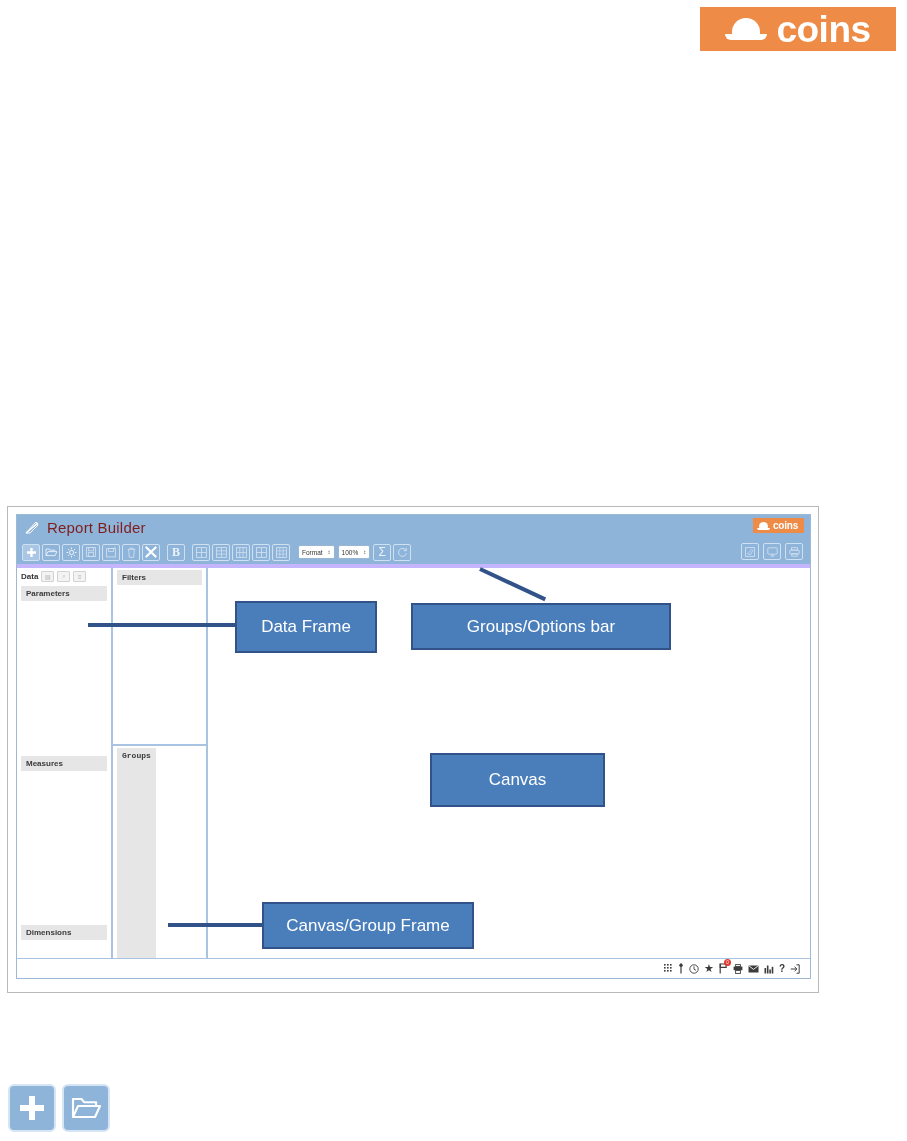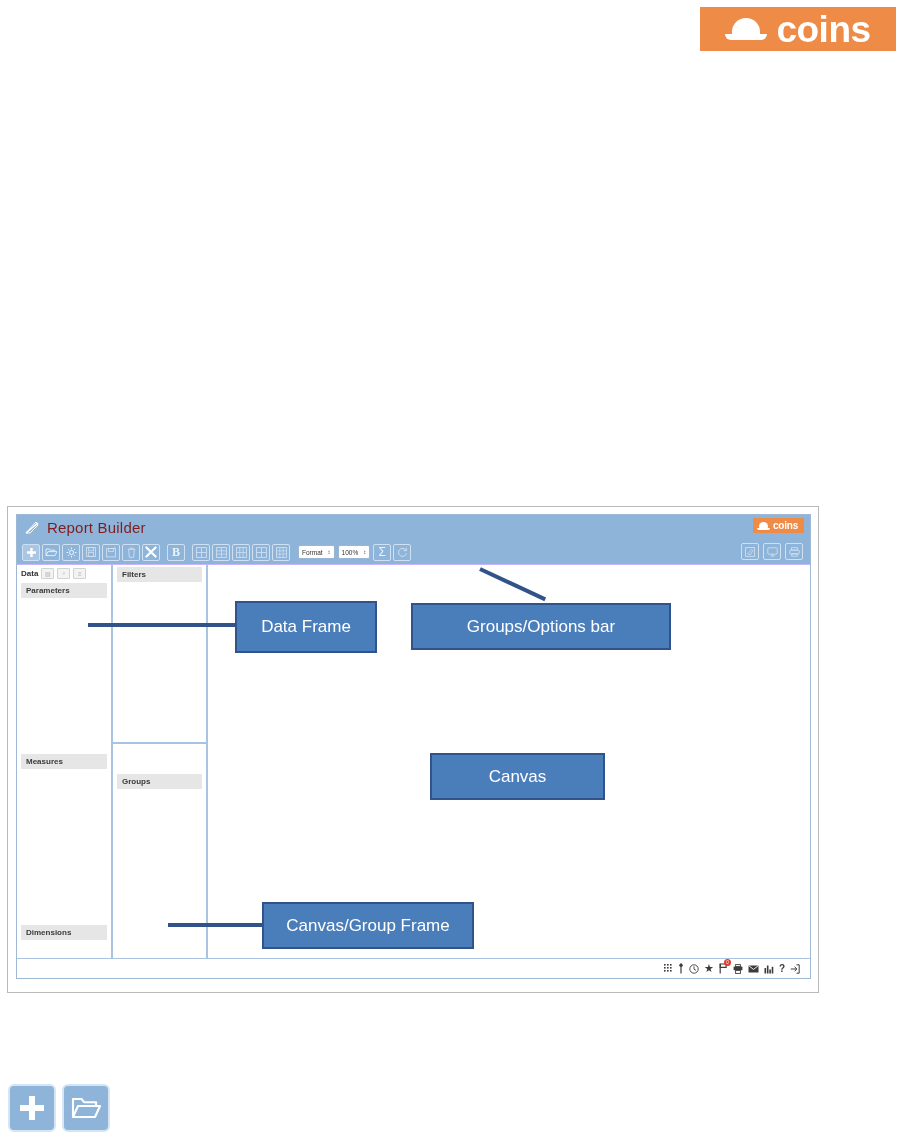--- a/index.html
+++ b/index.html
@@ -123,21 +123,21 @@
   .toolbar-right {
     position: absolute; right: 5px; top: 3px;
     display: flex; gap: 2px;
   }
 
   
   .app-body {
     flex: 1 1 auto;
     display: flex;
     background: #eab308;
-    border-top: 1px solid #c4b5fd;
+    border-top: 4px solid #c4b5fd;
     position: relative;
     min-height: 0;
   }
   .panel {
     background: #ffffff;
     border-right: 2px solid #a8c4e2;
     display: flex; flex-direction: column;
     position: relative;
   }
   .data-panel { width: 96px; flex: 0 0 96px; }
@@ -198,21 +198,21 @@
     position: absolute;
     background: #4A7EBB;
     border: 2px solid #31538A;
     color: #ffffff;
     display: flex; align-items: center; justify-content: center;
     font-size: 17px;
     z-index: 20;
   }
   .callout-data-frame  { left: 235px; top: 601px; width: 142px; height: 52px; }
   .callout-buttons-bar { left: 411px; top: 603px; width: 260px; height: 47px; }
-  .callout-canvas      { left: 430px; top: 753px; width: 175px; height: 47px; text-align: right; }
+  .callout-canvas      { left: 430px; top: 753px; width: 175px; height: 54px; text-align: right; }
   .callout-filter-grp  { left: 262px; top: 902px; width: 212px; height: 47px; }
 
   .connector {
     position: absolute;
     background: #31538A;
     z-index: 15;
   }
   .conn-data-frame { left: 88px; top: 623px; width: 150px; height: 4px; }
   .conn-filter-grp { left: 168px; top: 923px; width: 98px; height: 4px; }
   .conn-buttons-bar {
@@ -401,21 +401,21 @@
         <div class="section-label">Dimensions</div>
         <div style="height:18px;"></div>
       </div>
 
       <div class="panel fg-panel">
         <div class="fg-top">
           <div class="section-label">Filters</div>
           <div class="section-body"></div>
         </div>
         <div class="fg-divider"></div>
-        <div style="flex:1 1 auto; display:flex; flex-direction:column;">
+        <div style="flex:1 1 auto; display:flex; flex-direction:row;font-family:Liberation Mono, monospace;">
           <div style="height:28px;"></div>
           <div class="section-label">Groups</div>
           <div class="section-body"></div>
         </div>
       </div>
 
       <div class="canvas-panel"></div>
     </div>
 
     <div class="status-bar">

